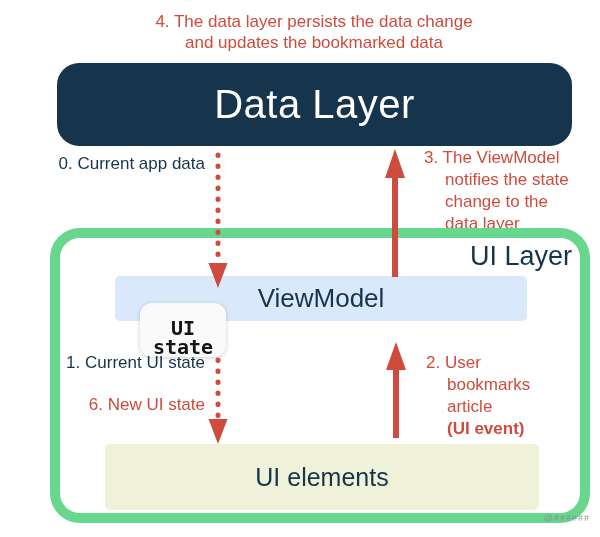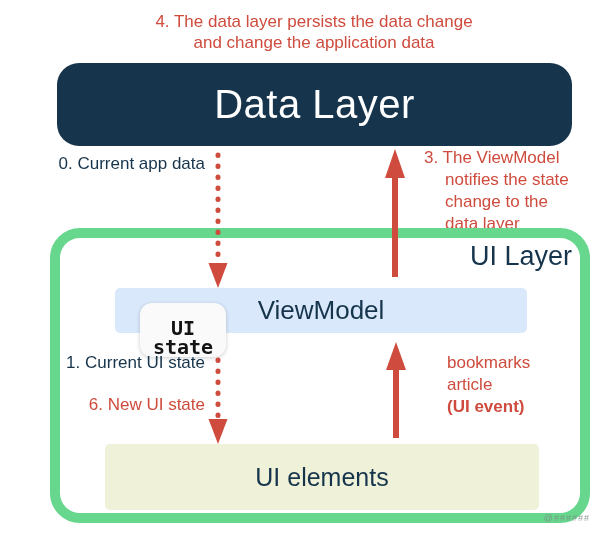--- a/index.html
+++ b/index.html
@@ -31,21 +31,21 @@
   #step5{left:0;top:176px;width:206px;text-align:center;}
   #step3{left:424px;top:147px;width:160px;}
 
   #ui-layer-box{
     left:50px;top:228px;width:540px;height:295px;box-sizing:border-box;
     border:10px solid var(--green);border-radius:30px;background:transparent;
   }
   #ui-layer-label{right:28px;top:241px;font-size:27px;}
 
   #viewmodel-bar{
-    left:115px;top:288px;width:412px;height:45px;background:var(--light_blue);
+    left:115px;top:276px;width:412px;height:45px;background:var(--light_blue);
     border-radius:5px;display:flex;align-items:center;justify-content:center;
   }
   #viewmodel-bar .bar-label{font-size:26px;}
 
   #ui-state-box{
     left:140px;top:303px;width:86px;height:54px;background:#FAFAFA;
     border-radius:12px;box-shadow:0 1px 4px rgba(0,0,0,0.2);
     display:flex;flex-direction:column;align-items:center;justify-content:flex-end;
     font-family:"DejaVu Sans Mono",monospace;font-weight:bold;
     font-size:20px;line-height:19px;color:#141414;
@@ -68,21 +68,21 @@
     filter:blur(.7px);letter-spacing:1px;
   }
 </style>
 </head>
 <body>
 
 <div id="canvas">
 
   <div id="step4" class="abs ann red">
     <span class="block">4. The data layer persists the data change</span>
-    <span class="block">and change the application data</span>
+    <span class="block">and updates the bookmarked data</span>
   </div>
 
   <div id="data-layer-box" class="abs">
     <span class="title">Data Layer</span>
   </div>
 
   <div id="step0" class="abs ann navy">0. Current app data</div>
 
   <div id="step3" class="abs ann3 red">
     <span class="block">3. The ViewModel</span>
@@ -100,20 +100,21 @@
 
   <div id="ui-state-box" class="abs">
     <span class="block">UI</span>
     <span class="block">state</span>
   </div>
 
   <div id="step1" class="abs ann navy">1. Current UI state</div>
   <div id="step6" class="abs ann red">6. New UI state</div>
 
   <div id="step2" class="abs ann3 red">
+    <span class="block">2. User</span>
     <span class="block indent">bookmarks</span>
     <span class="block indent">article</span>
     <span class="block indent bold">(UI event)</span>
   </div>
 
   <div id="ui-elements-bar" class="abs">
     <span class="bar-label navy">UI elements</span>
   </div>
 
   <svg id="arrow-layer" class="abs" width="600" height="537" viewBox="0 0 600 537">

